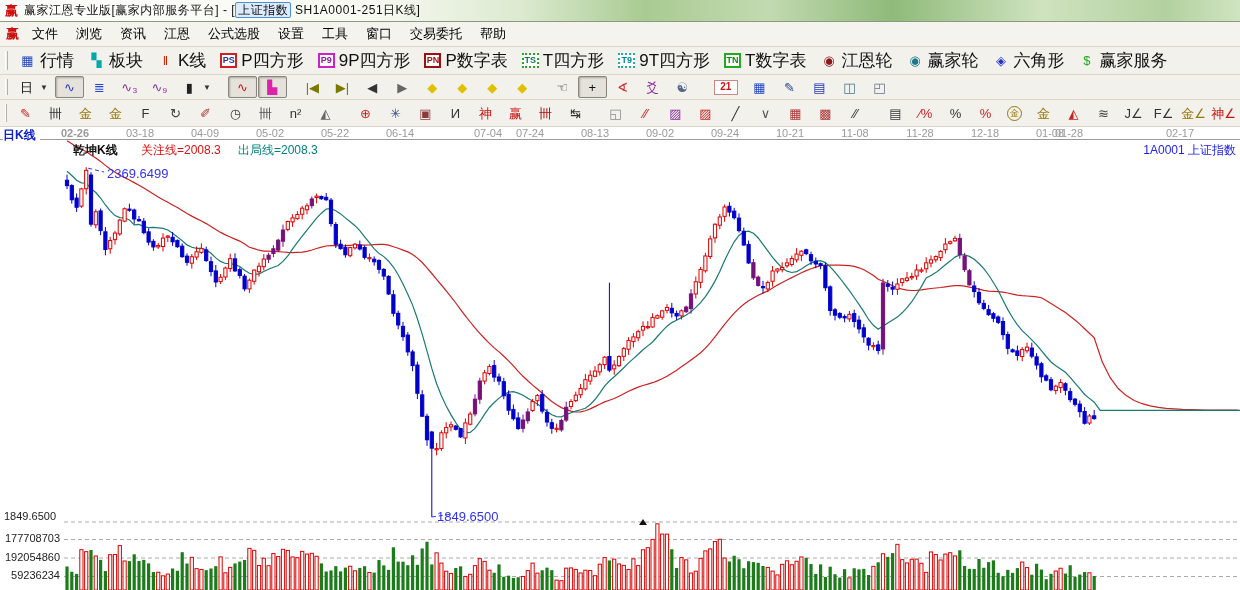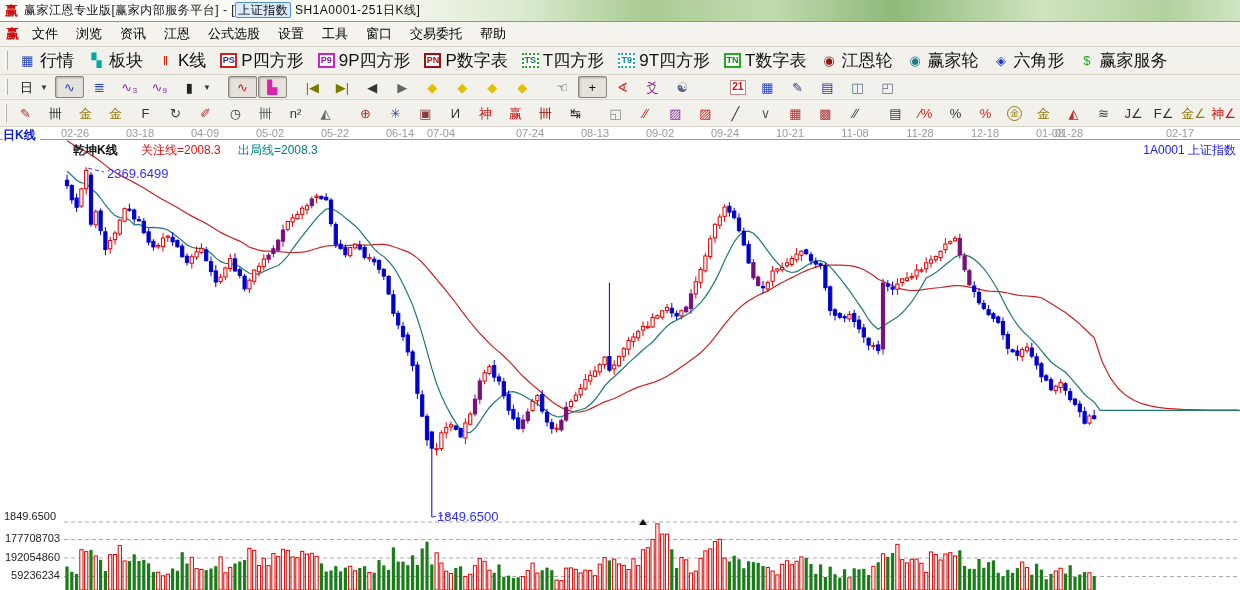--- a/index.html
+++ b/index.html
@@ -27,21 +27,21 @@
   .tbtn { display:flex; align-items:center; gap:4px; padding:2px 5px; border:1px solid transparent;
     border-radius:2px; cursor:default; height:22px; }
   .tbtn.pressed { border:1px solid #8a867d; background:#e4e2da;
     box-shadow:inset 1px 1px 2px rgba(0,0,0,.25); }
   .ticon { display:inline-flex; align-items:center; justify-content:center;
     width:17px; height:16px; font-size:13px; line-height:1; }
   .ticon.boxed { width:17px; height:15px; font-size:9px; font-weight:bold; background:#fff;
     border:2px solid currentColor; }
   .ticon.dashedbox { border-style:dotted; }
   .ticon.circled { border:1px solid currentColor; border-radius:50%; width:15px; height:15px; font-size:9px; }
-  .ticon.small21 { border:1px solid #cc8888; background:#fff; font-size:10px; font-weight:bold; width:16px; height:15px;margin-left:16px; }
+  .ticon.small21 { border:1px solid #cc8888; background:#fff; font-size:10px; font-weight:bold; width:24px; height:15px; }
   .tlabel { font-size:17px; color:#111; }
   .dropdown-arrow { font-size:8px; color:#333; margin-left:1px; }
   
   .chart-wrap { position:relative; width:1240px; height:463px; background:#ffffff; }
   .date-row { position:absolute; top:0; left:0; width:1240px; height:13px;
     border-bottom:1px solid #9a9a9a; background:#fff; }
   .date-tick { position:absolute; top:0; transform:translateX(-50%); font-size:11px; color:#9a9a9a; }
   .pane-label { position:absolute; left:3px; top:0; font-size:12px; color:#1122cc; font-weight:bold; background:#fff; padding-right:4px; }
   #chart-svg { position:absolute; top:13px; left:0; cursor:crosshair; }
   .ov { position:absolute; font-size:12px; white-space:nowrap; }
@@ -346,27 +346,27 @@
       </span>
       <span class="tbtn">
         <span class="ticon" style="color: rgb(204, 17, 17);">神∠</span>
       </span>
       <span class="tbtn"></span>
     </span>
 </div>
 
 <div class="chart-wrap">
   <div class="date-row" id="date-row">
-      <span class="date-tick" style="left: 75px;">02-26</span>
+      <span class="date-tick" style="left: 75px; font-weight: bold;">02-26</span>
       <span class="date-tick" style="left: 140px;">03-18</span>
       <span class="date-tick" style="left: 205px;">04-09</span>
       <span class="date-tick" style="left: 270px;">05-02</span>
       <span class="date-tick" style="left: 335px;">05-22</span>
       <span class="date-tick" style="left: 400px;">06-14</span>
-      <span class="date-tick" style="left: 441px;">07-04</span>
+      <span class="date-tick" style="left: 488px;">07-04</span>
       <span class="date-tick" style="left: 530px;">07-24</span>
       <span class="date-tick" style="left: 595px;">08-13</span>
       <span class="date-tick" style="left: 660px;">09-02</span>
       <span class="date-tick" style="left: 725px;">09-24</span>
       <span class="date-tick" style="left: 790px;">10-21</span>
       <span class="date-tick" style="left: 855px;">11-08</span>
       <span class="date-tick" style="left: 920px;">11-28</span>
       <span class="date-tick" style="left: 985px;">12-18</span>
       <span class="date-tick" style="left: 1050px;">01-08</span>
       <span class="date-tick" style="left: 1069px;">01-28</span>

